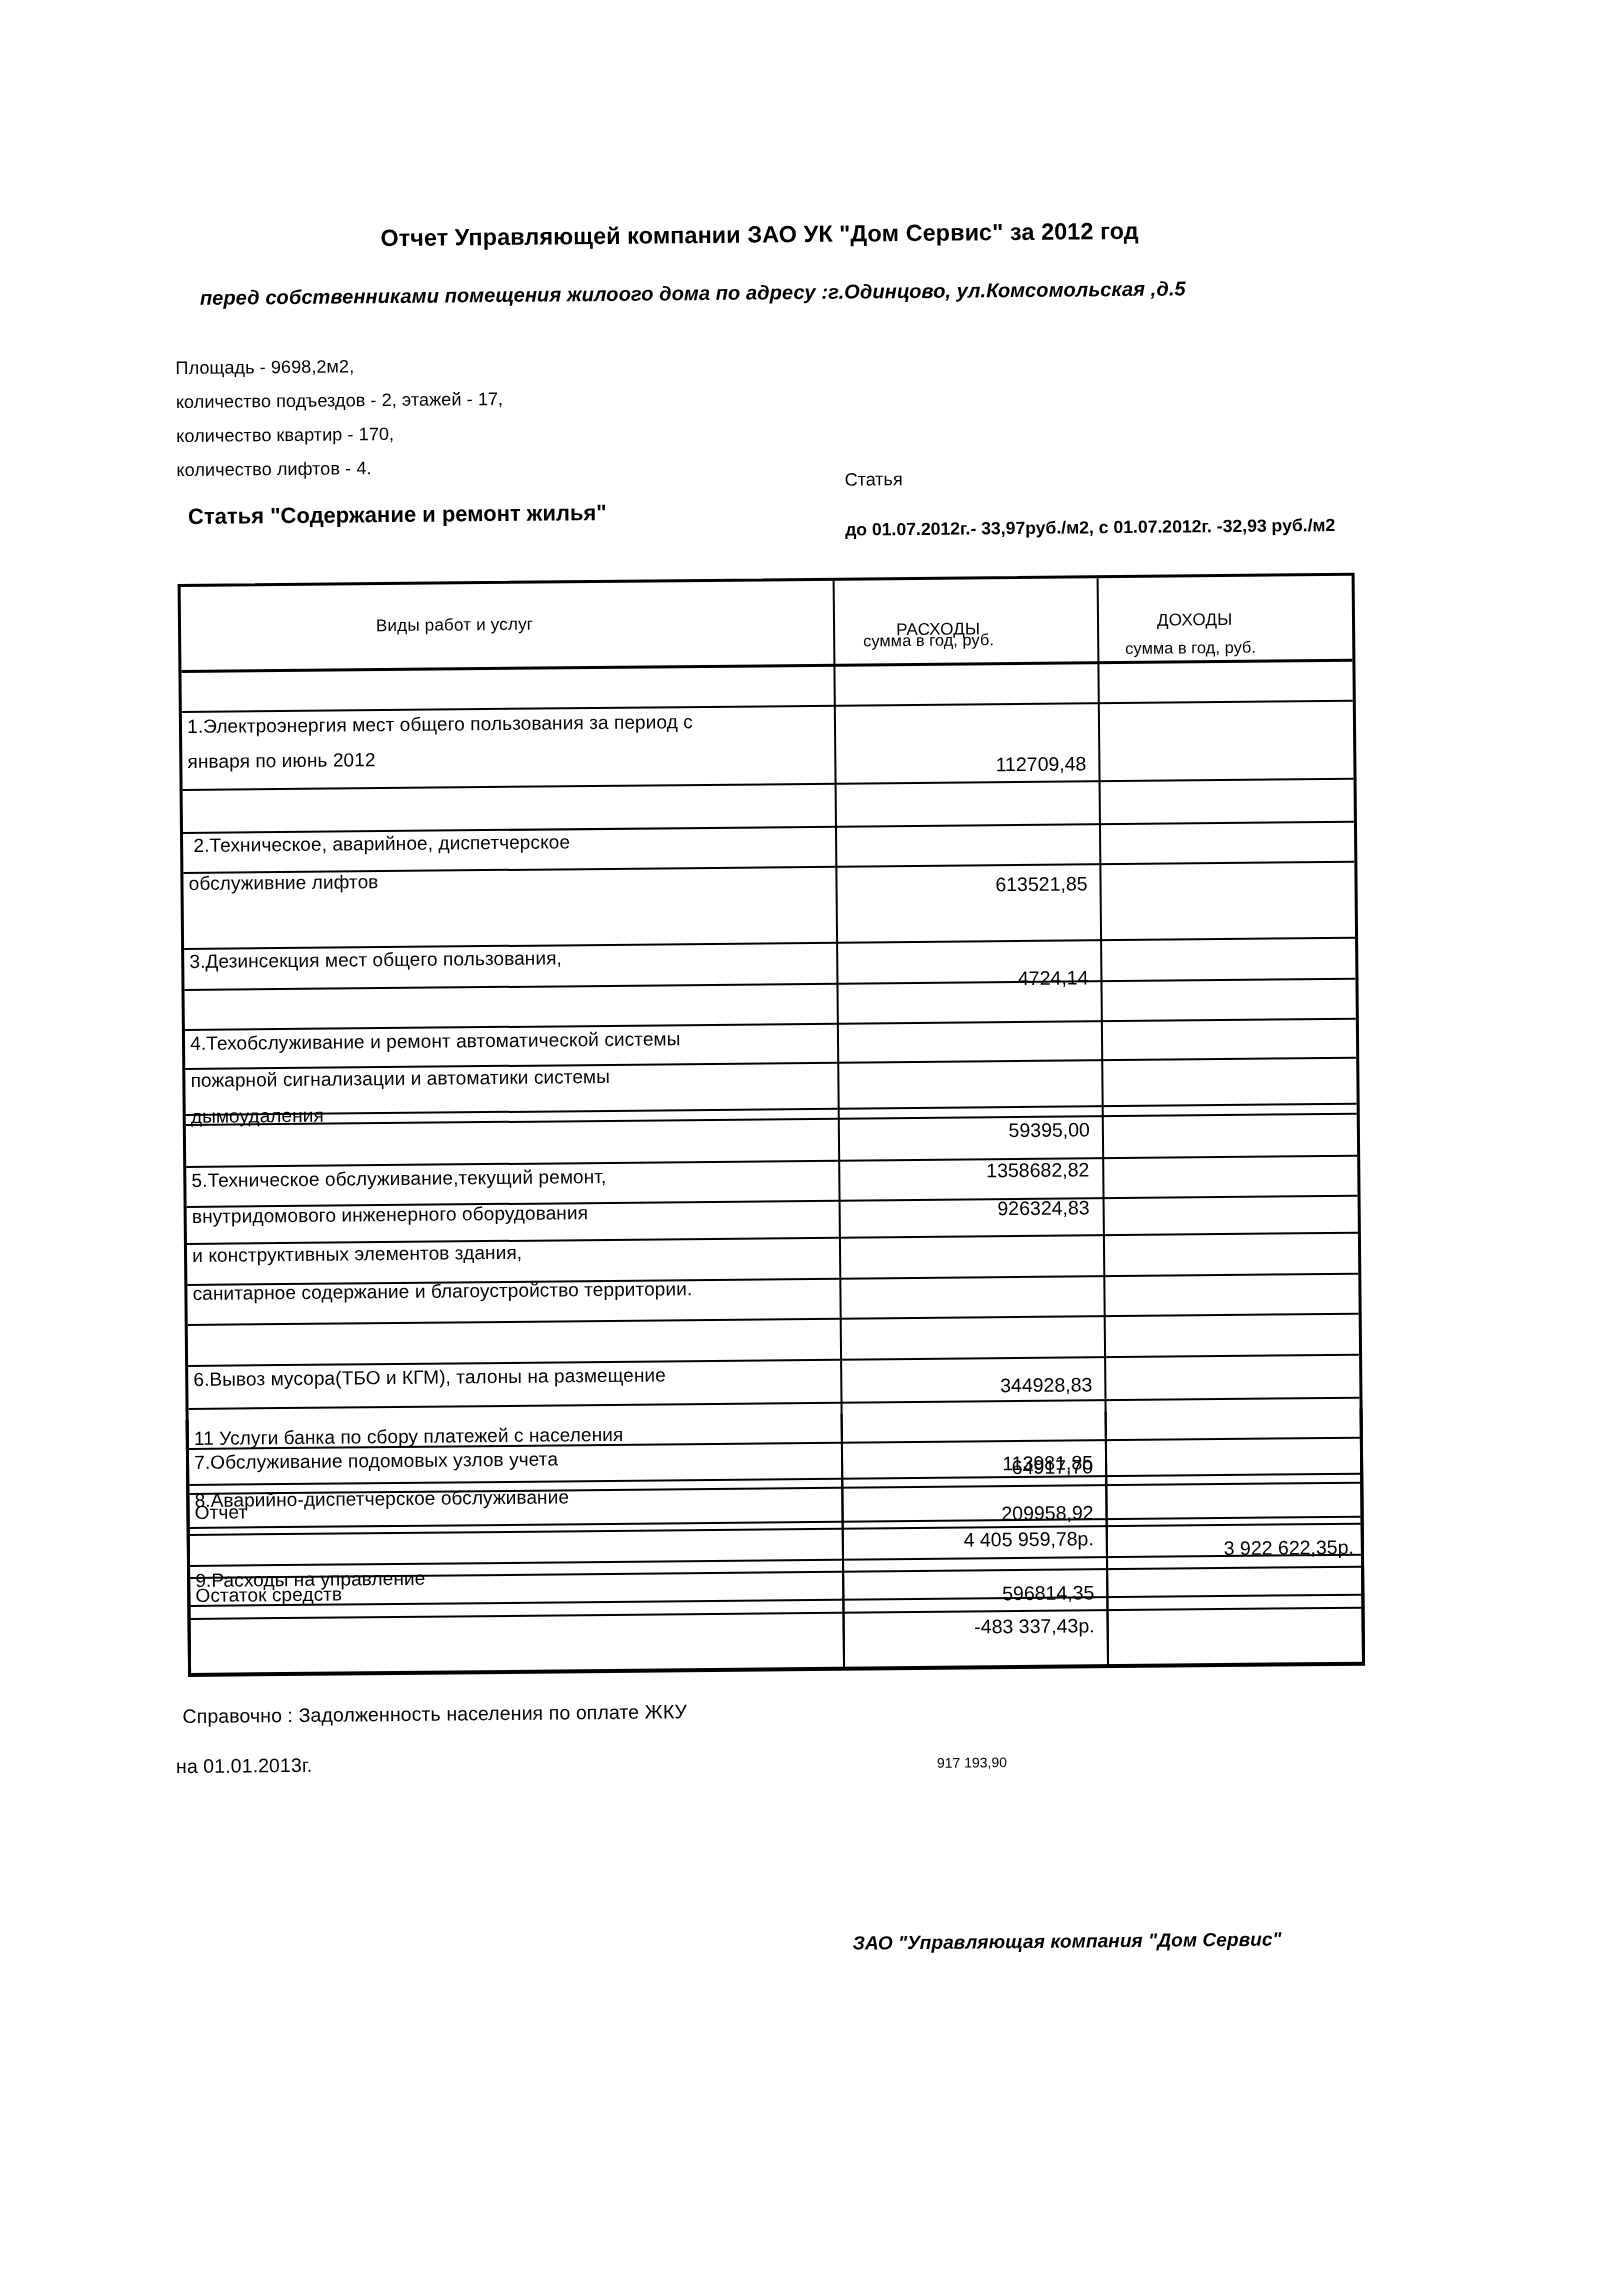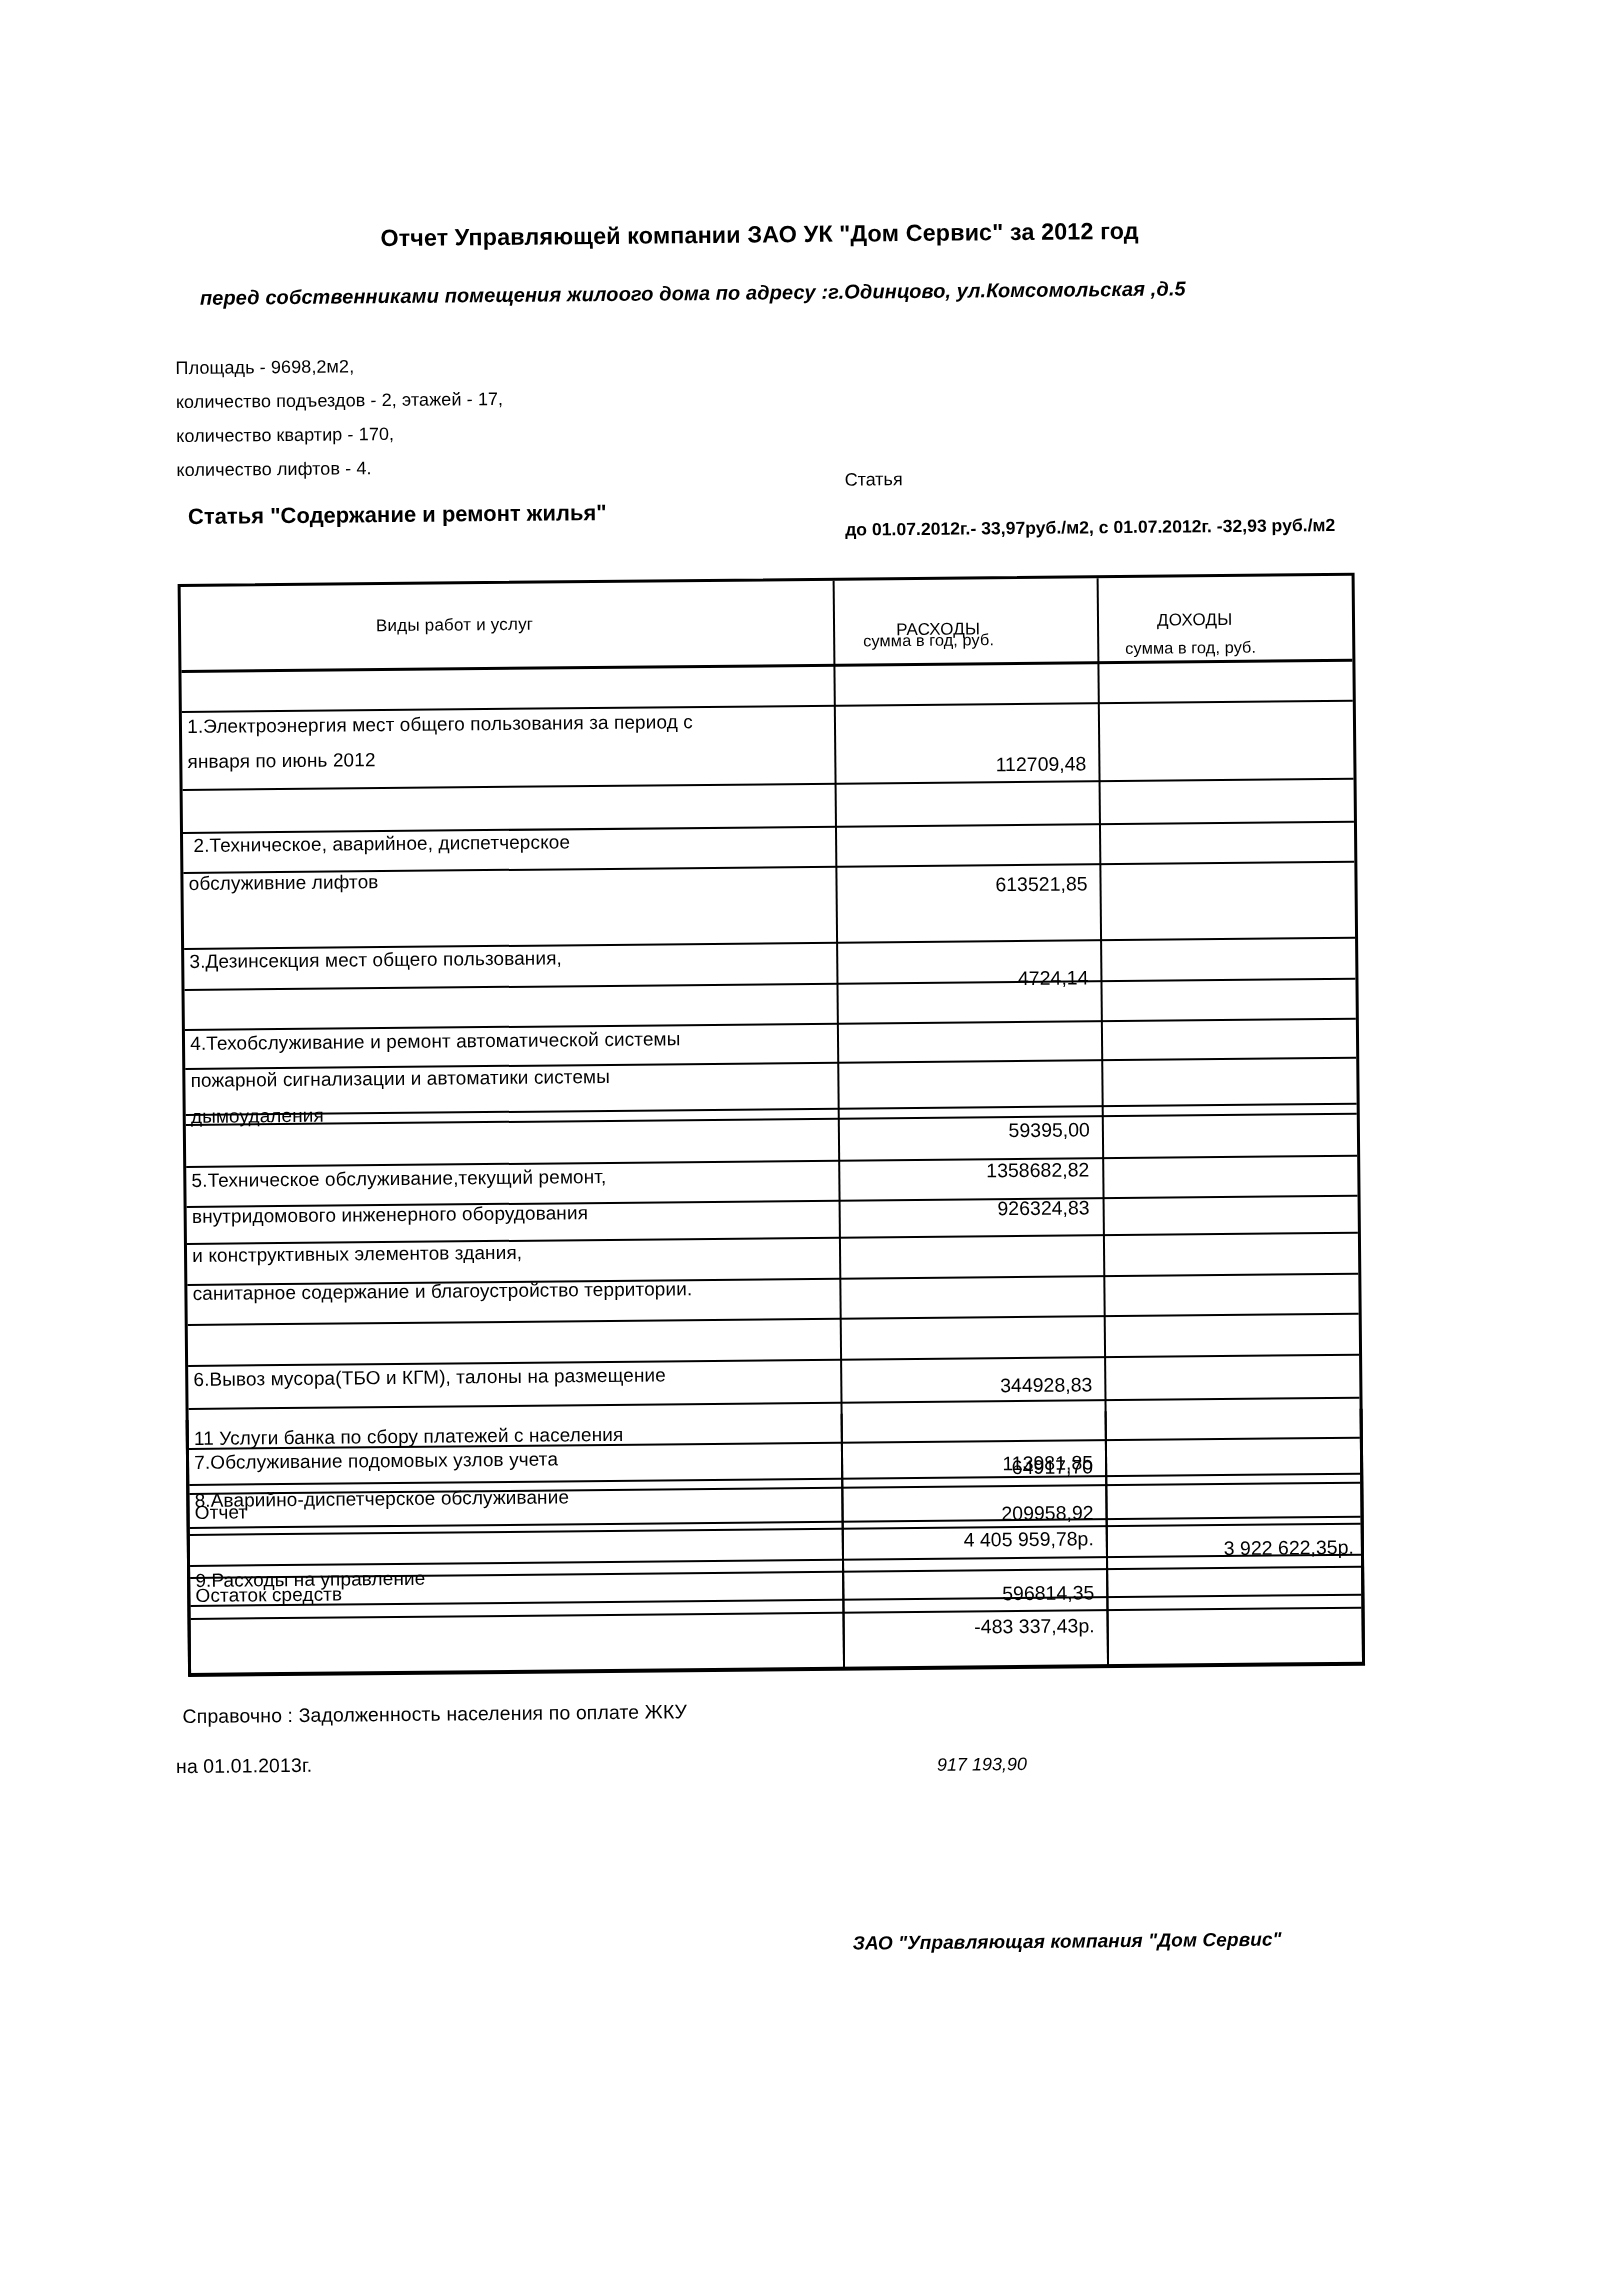--- a/index.html
+++ b/index.html
@@ -37,21 +37,21 @@
   .hline{position:absolute;left:0;right:0;height:2px;background:#000;}
   .hline.thick{height:3.3px;}
 
   .cell-text{position:absolute;font-size:19px;letter-spacing:0.1px;white-space:nowrap;}
   .cell-num{position:absolute;font-size:19.5px;white-space:nowrap;text-align:right;}
 
   .th-main{position:absolute;font-size:17px;letter-spacing:0.2px;}
   .th-sub{position:absolute;font-size:16.3px;letter-spacing:0.1px;}
 
   .footnote{font-size:19.5px;letter-spacing:0.1px;}
-  .footnum{font-size:18px;font-style:italic;}
+  .footnum{font-size:14px;}
   .sign{font-size:19px;font-style:italic;font-weight:bold;letter-spacing:0.1px;}
 </style>
 </head>
 <body>
 
 <div class="page">
 <div class="skew">
 
   <div class="abs doc-title" style="left:389px;top:221px;">Отчет Управляющей компании ЗАО УК "Дом Сервис" за 2012 год</div>
 

